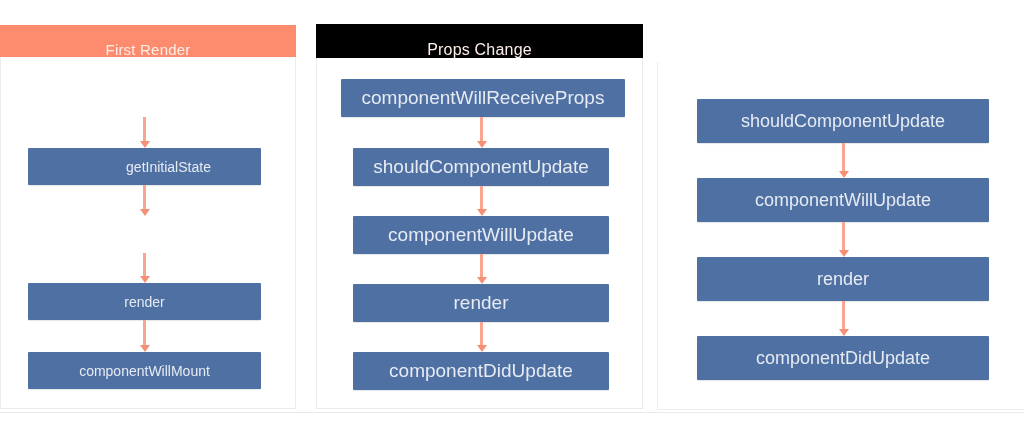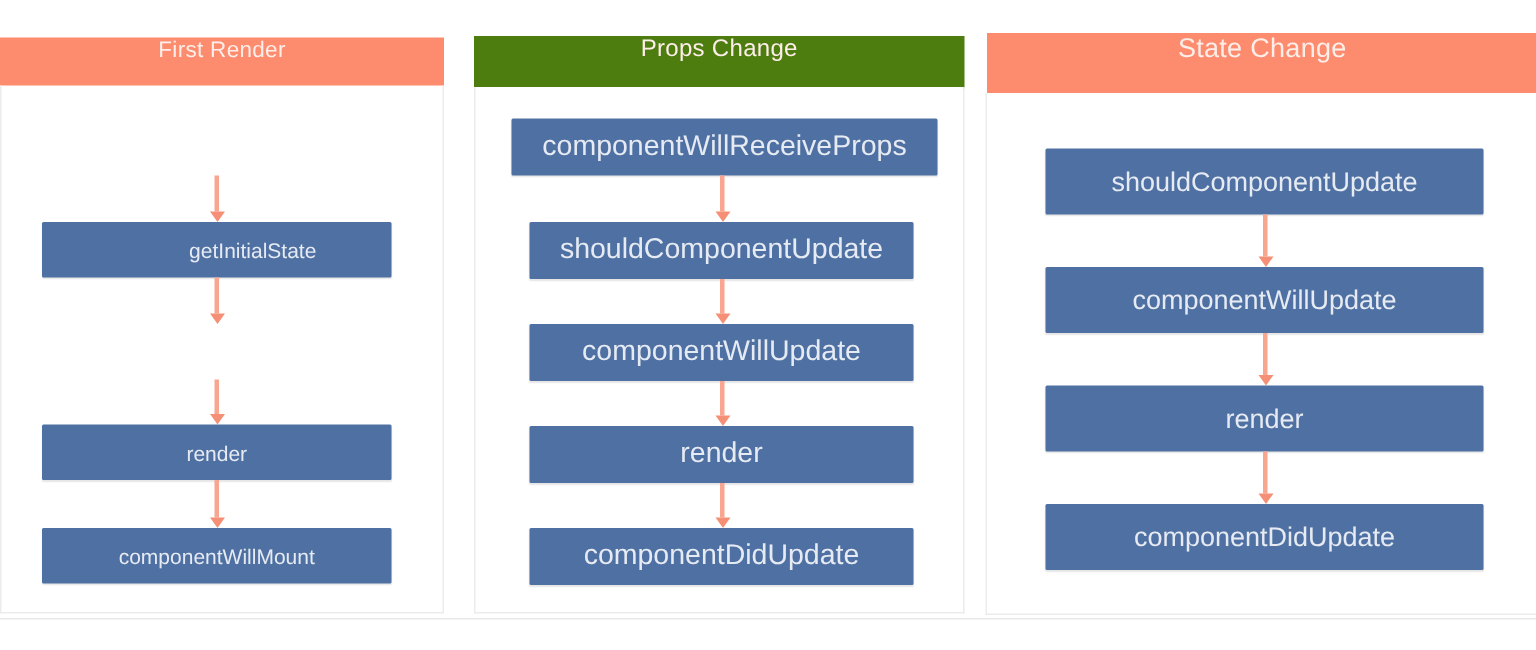--- a/index.html
+++ b/index.html
@@ -37,40 +37,40 @@
     position: absolute;
     box-sizing: border-box;
     background: #ffffff;
     border: 1px solid #ececec;
     border-top: none;
   }
   .panel-header {
     position: absolute;
     box-sizing: border-box;
     display: flex;
-    align-items: flex-start;
+    align-items: flex-end;
     justify-content: center;
     color: #fdeee9;
     font-weight: 400;
     letter-spacing: 0.2px;
     white-space: nowrap;
   }
 
   
   #panel-1 { left: 0px;  top: 57px; width: 296px; height: 352px; }
   #panel-1-header {
     left: 0px; top: 25px; width: 296px; height: 33px;
     background: #fd8b6e; font-size: 15px;
   }
 
   
   #panel-2 { left: 316px; top: 58px; width: 327px; height: 351px; }
   #panel-2-header {
     left: 316px; top: 24px; width: 327px; height: 35px;
-    background: #4d7c0f; font-size: 16px;
+    background: #000000; font-size: 16px;
   }
 
   
   #panel-3 { left: 657px; top: 62px; width: 368px; height: 348px; }
   #panel-3-header {
     left: 658px; top: 22px; width: 367px; height: 41px;
     background: #fd8b6e; font-size: 18px;
   }
 
   
@@ -207,23 +207,20 @@
   </div>
 
   <div class="node p2-node p2-n3">render</div>
   <div class="arrow p2-arrow p2-a3">
     <div class="shaft"></div>
     <div class="head"></div>
   </div>
 
   <div class="node p2-node p2-n4">componentDidUpdate</div>
 
-  <div class="panel-header" id="panel-3-header">
-    <span>State Change</span>
-  </div>
   <div class="panel" id="panel-3"></div>
 
   <div class="node p3-node p3-n0">shouldComponentUpdate</div>
   <div class="arrow p3-arrow p3-a0">
     <div class="shaft"></div>
     <div class="head"></div>
   </div>
 
   <div class="node p3-node p3-n1">componentWillUpdate</div>
   <div class="arrow p3-arrow p3-a1">

